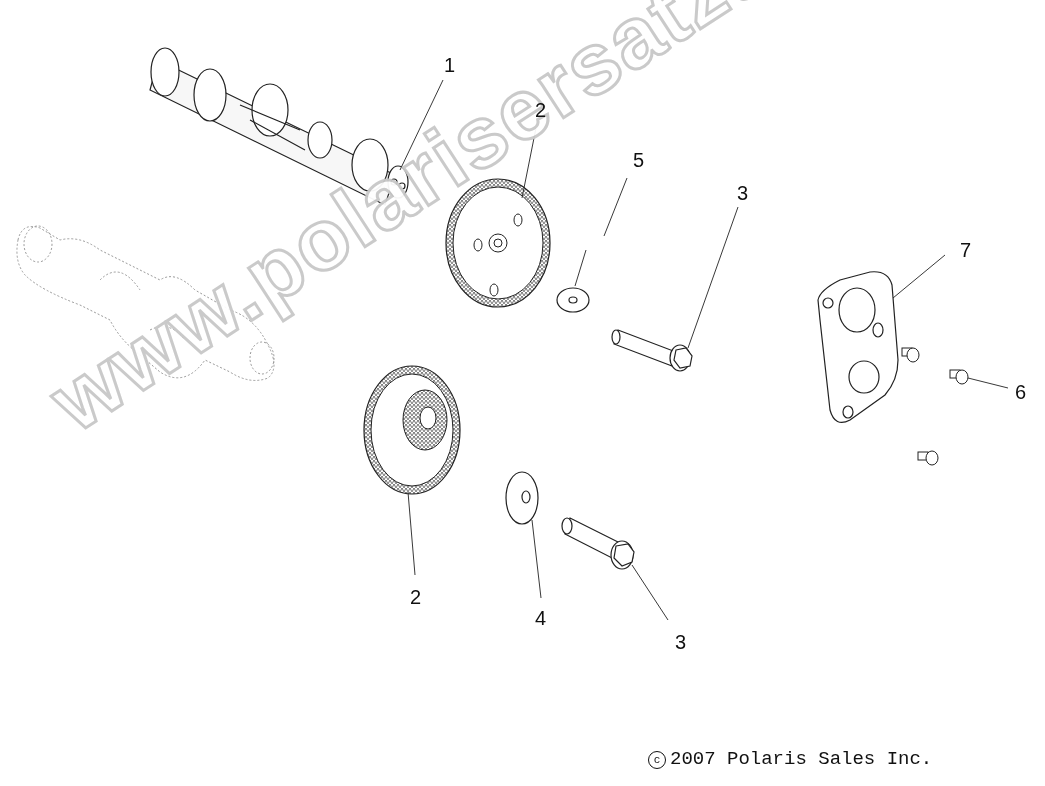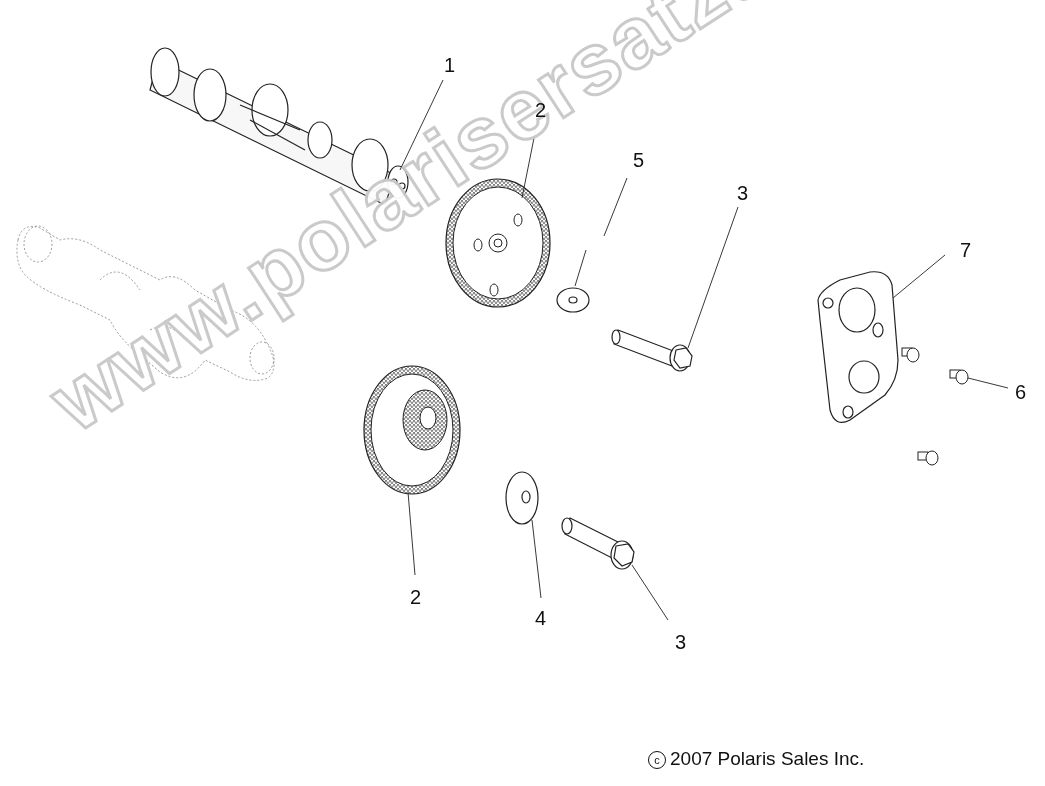--- a/index.html
+++ b/index.html
@@ -1,19 +1,19 @@
 <!DOCTYPE html>
 <html><head>
   <meta charset="utf-8">
   <style>
     html, body { margin: 0; padding: 0; background: #ffffff; }
     body { width: 1045px; height: 786px; position: relative; overflow: hidden; font-family: "Liberation Sans", sans-serif; }
     #diagram { position: absolute; left: 0; top: 0; width: 1045px; height: 786px; }
     .callout { position: absolute; font-family: "Liberation Sans", sans-serif; font-size: 20px; color: #111; line-height: 1; }
-    .copyright { position: absolute; left: 648px; top: 748px; font-family: Liberation Sans, sans-serif; font-size: 19px; color: #111; white-space: nowrap; }
+    .copyright { position: absolute; left: 648px; top: 748px; font-family: Liberation Mono, monospace; font-size: 19px; color: #111; white-space: nowrap; }
     .copyright .c { display:inline-block; width:16px; height:16px; border:1.3px solid #111; border-radius:50%; font-size:11px; text-align:center; line-height:16px; margin-right:4px; vertical-align: 1px; }
     .watermark { position: absolute; left: 60px; top: 360px; width: 1000px; transform: rotate(-33deg); transform-origin: left center;
       font-family: "Liberation Sans", sans-serif; font-weight: bold; font-size: 86px; color: #ffffff; letter-spacing: 2px;
       -webkit-text-stroke: 3px #c8c8c8; white-space: nowrap; opacity: 0.95; pointer-events: none; }
   </style>
 </head>
 <body>
 
 <svg id="diagram" viewBox="0 0 1045 786" xmlns="http://www.w3.org/2000/svg">
   <defs>

